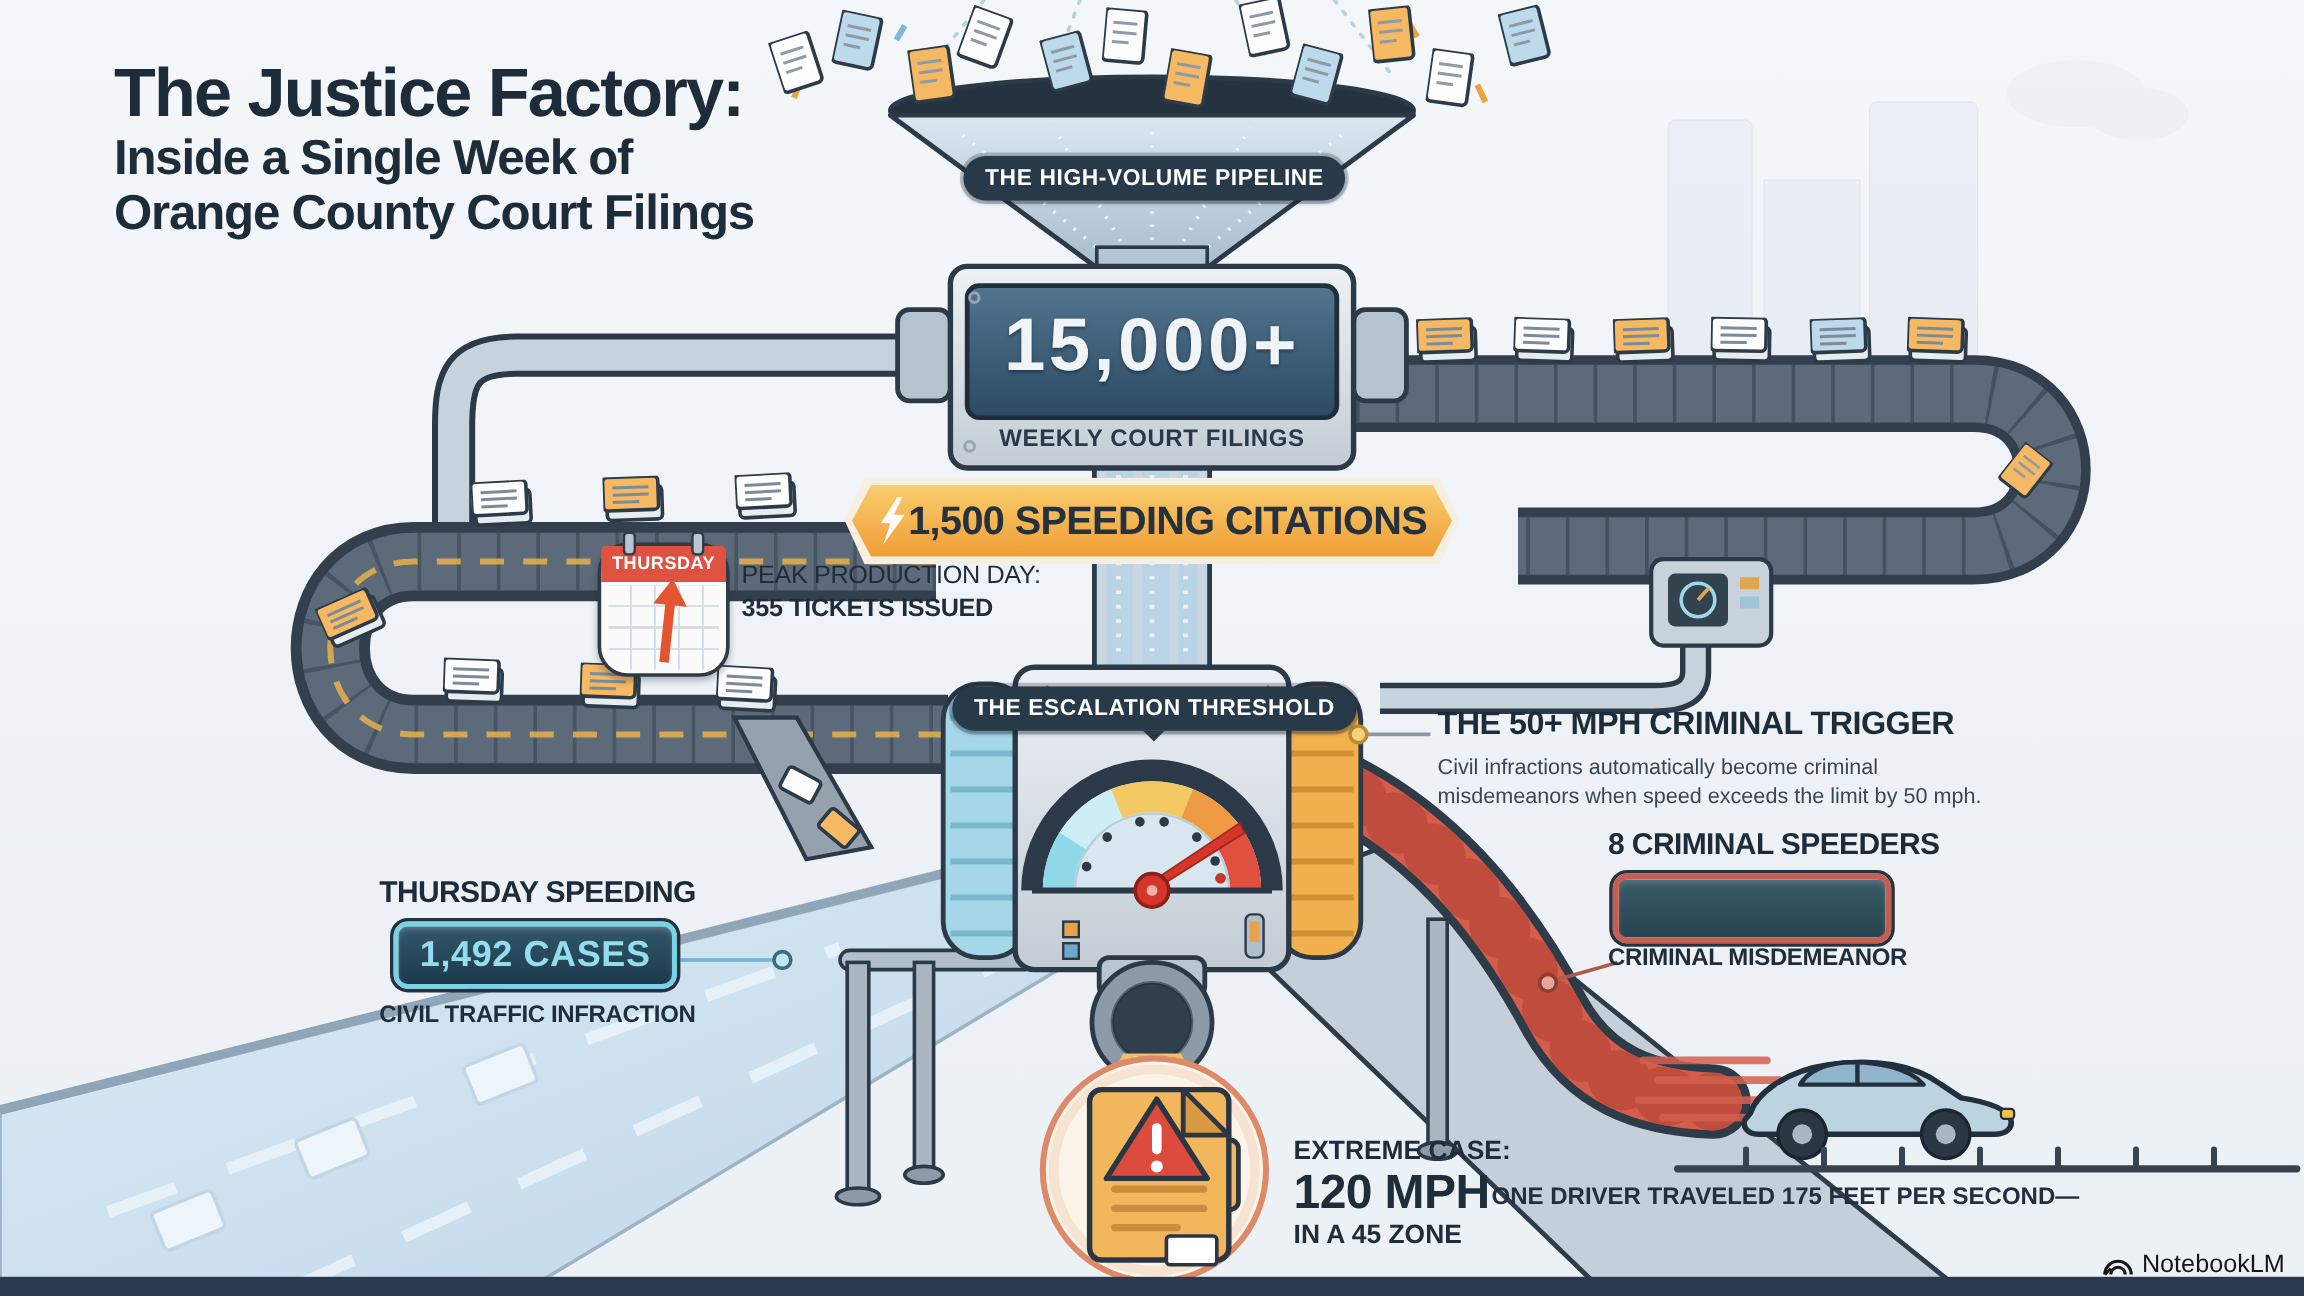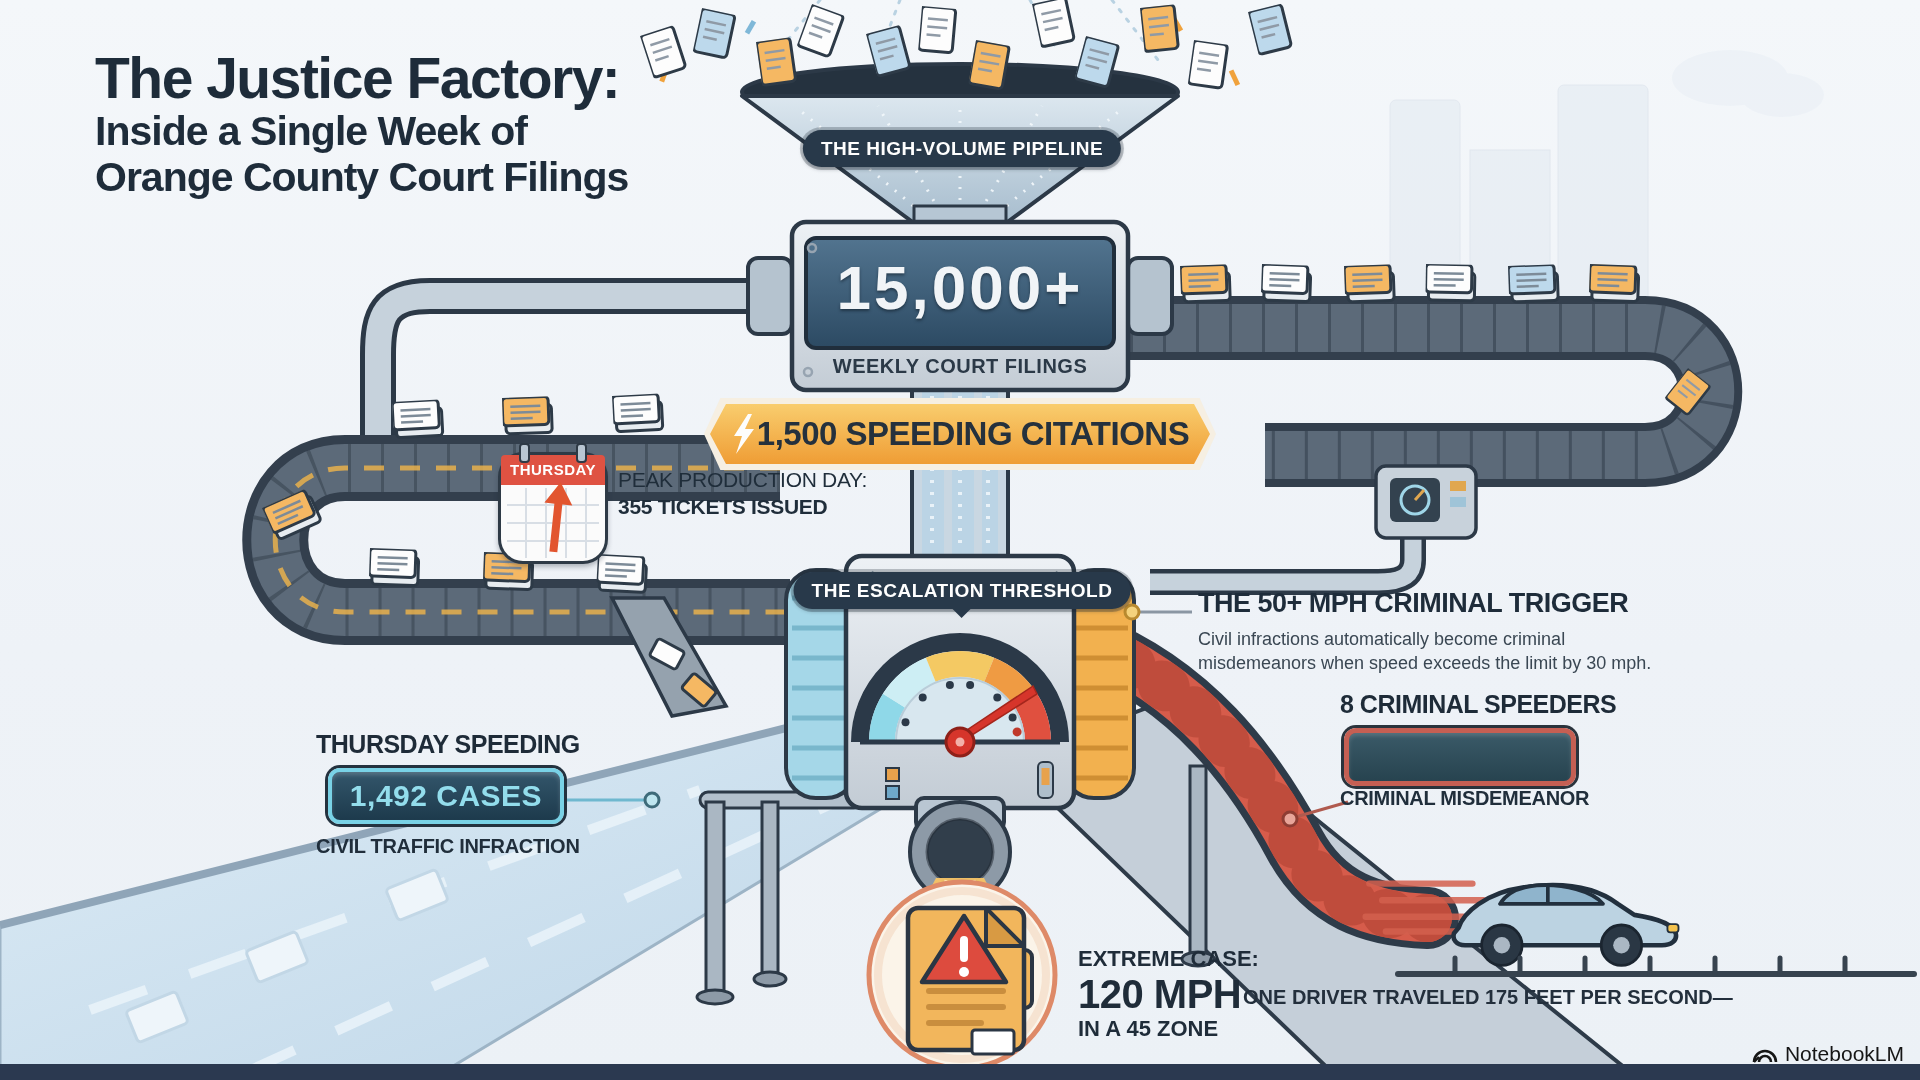--- a/index.html
+++ b/index.html
@@ -397,21 +397,21 @@
 <div class="abs" style="left:618px;top:466px;">
   <div class="smallhead" style="font-weight:500;">PEAK PRODUCTION DAY:</div>
   <div class="smallhead">355 TICKETS ISSUED</div>
 </div>
 
 <div class="abs pill pointer" style="left:962px;top:542px;transform:translateX(-50%);margin-top:30px;">THE ESCALATION THRESHOLD</div>
 
 <div class="abs" style="left:1198px;top:588px;">
   <div class="trigTitle">THE 50+ MPH CRIMINAL TRIGGER</div>
   <div class="trigDesc" style="margin-top:8px;">Civil infractions automatically become criminal</div>
-  <div class="trigDesc">misdemeanors when speed exceeds the limit by 30 mph.</div>
+  <div class="trigDesc">misdemeanors when speed exceeds the limit by 50 mph.</div>
 </div>
 
 <div class="abs" style="left:316px;top:730px;width:260px;">
   <div class="sideTitle">THURSDAY SPEEDING</div>
   <div class="panelBlue" style="margin:9px auto 0;">
     <span>1,492 CASES</span>
   </div>
   <div class="sideSub" style="margin-top:11px;">CIVIL TRAFFIC INFRACTION</div>
 </div>
 

